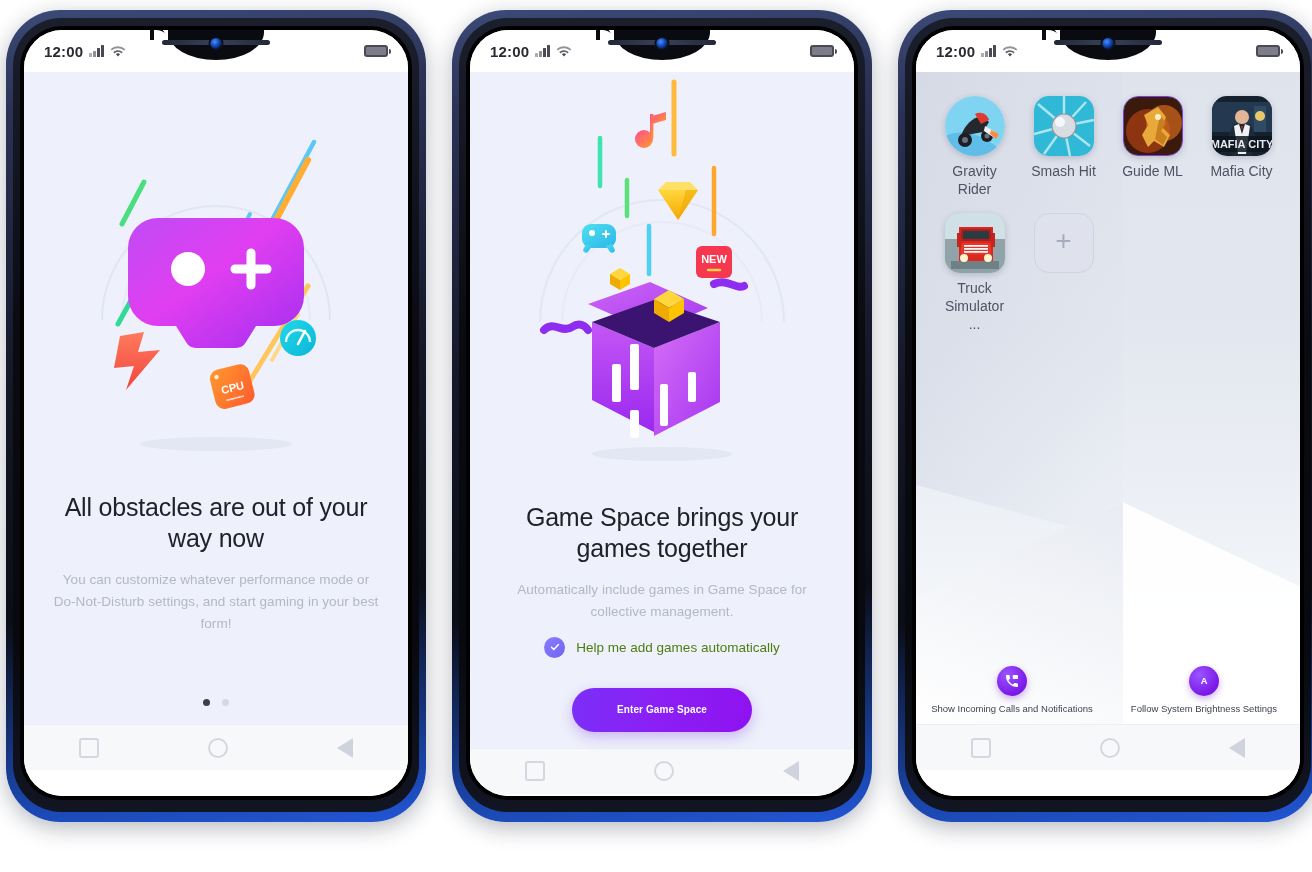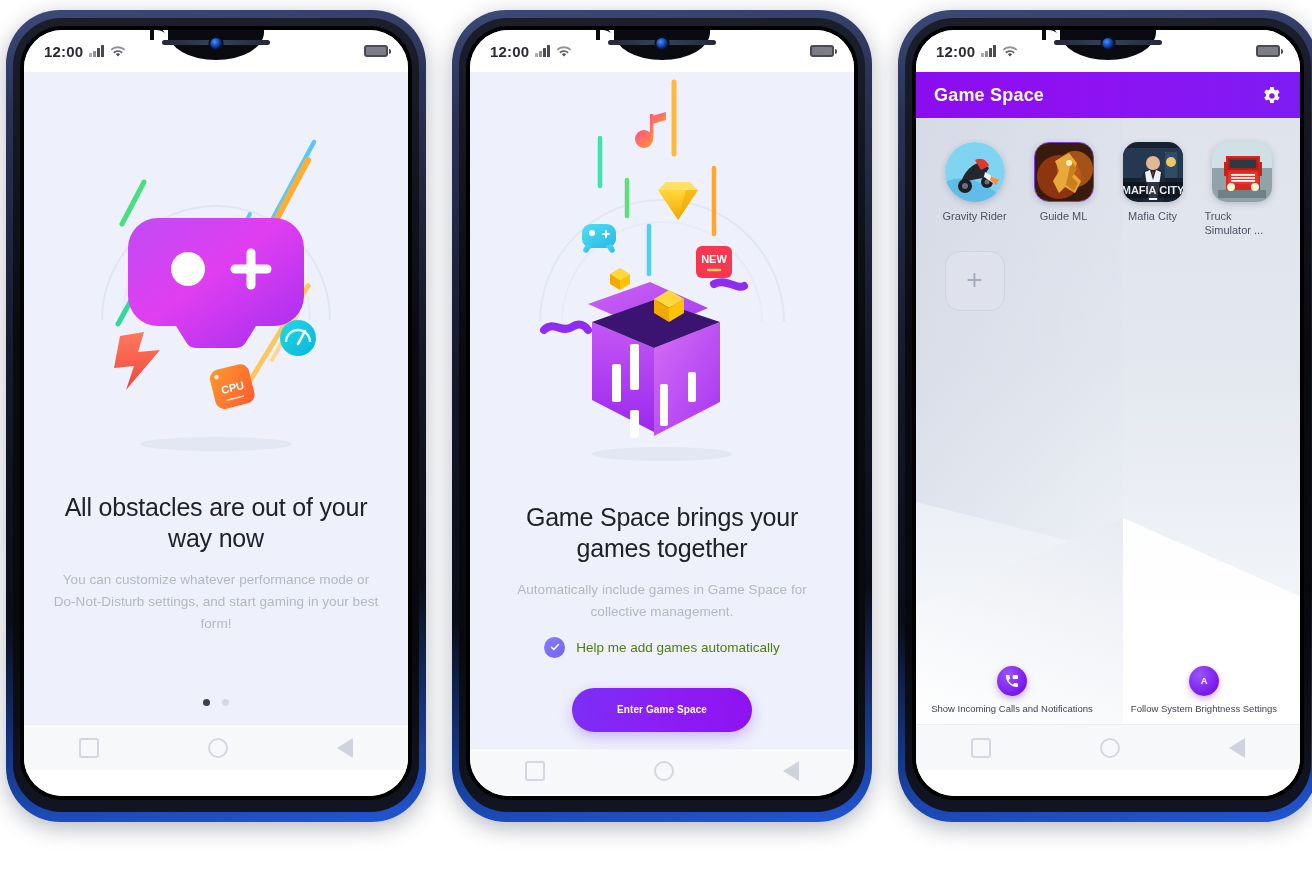--- a/index.html
+++ b/index.html
@@ -183,21 +183,21 @@
     position:relative; z-index:2; padding:24px 14px 0;
     display:grid; grid-template-columns:repeat(4,1fr); row-gap:14px;
   }
   .tile{ display:flex; flex-direction:column; align-items:center; cursor:pointer; }
   .ic{
     width:60px; height:60px; border-radius:15px; overflow:hidden;
     position:relative; box-shadow:0 2px 6px rgba(40,50,80,.22);
   }
   .ic.circle{ border-radius:50%; }
   .tile .lbl{
-    margin-top:7px; font-size:11px; color:#4e5364; text-align:left;
+    margin-top:7px; font-size:14px; color:#4e5364; text-align:center;
     line-height:1.28; max-width:74px;
   }
   .add-tile{
     width:60px; height:60px; border-radius:15px;
     background:#dfe2ec; border:1px solid #cfd3e2;
     display:flex; align-items:center; justify-content:center;
     cursor:pointer;
   }
   .add-tile span{ font-size:28px; color:#a8adbe; font-weight:300; line-height:1; margin-top:-3px; }
 
@@ -515,28 +515,20 @@
                   <path d="M12 4.8c3.6 0 6.9 1.4 9.3 3.6l1.7-2A15.7 15.7 0 0 0 12 2C7.7 2 3.8 3.6 1 6.4l1.7 2A13.3 13.3 0 0 1 12 4.8z" fill="#4a4a55" opacity=".6"></path>
                 </svg>
             </span>
           </div>
           <div class="sb-right">
             <span class="ic-batt"></span>
           </div>
         </div>
 
         <div class="gs-body">
-          <div class="gs-header">
-            <span class="gs-title">Game Space</span>
-            <span class="gs-gear">
-              <svg viewBox="0 0 24 24" fill="#fff">
-                  <path d="M19.4 13a7.8 7.8 0 0 0 0-2l2-1.6-2-3.4-2.4 1a7.6 7.6 0 0 0-1.7-1L15 3.4H11l-.3 2.6c-.6.2-1.2.6-1.7 1l-2.4-1-2 3.4L6.6 11a7.8 7.8 0 0 0 0 2l-2 1.6 2 3.4 2.4-1c.5.4 1.1.8 1.7 1l.3 2.6h4l.3-2.6c.6-.2 1.2-.6 1.7-1l2.4 1 2-3.4zM13 16a3 3 0 1 1 0-6 3 3 0 0 1 0 6z"></path>
-                </svg>
-            </span>
-          </div>
 
           <div class="gs-stage">
             <div class="room">
               <div class="wall-l"></div>
               <div class="floor"></div>
               <div class="floor-shade"></div>
             </div>
 
             <div class="grid">
 
@@ -551,20 +543,41 @@
                       <circle cx="20" cy="44" r="3" fill="#6a6f7d"></circle>
                     <circle cx="42" cy="40" r="6" fill="#1c1e24"></circle>
                       <circle cx="42" cy="40" r="2.5" fill="#6a6f7d"></circle>
                     <path d="M40 30l10 6-2 5-9-6z" fill="#f0f3f8"></path>
                     <path d="M46 34l8 4-3 5-6-5z" fill="#ff8a3d"></path>
                   </svg>
                 </div>
                 <div class="lbl">Gravity Rider</div>
               </div>
 
+              <div class="tile">
+                <div class="ic">
+                  <svg viewBox="0 0 60 60" width="60" height="60">
+                    <rect width="60" height="60" fill="#2fb9d6"></rect>
+                    <g stroke="#bdeaf5" stroke-width="2.4" opacity=".9">
+                      <line x1="30" y1="30" x2="30" y2="0"></line>
+                        <line x1="30" y1="30" x2="52" y2="6"></line>
+                      <line x1="30" y1="30" x2="60" y2="24"></line>
+                        <line x1="30" y1="30" x2="56" y2="50"></line>
+                      <line x1="30" y1="30" x2="36" y2="60"></line>
+                        <line x1="30" y1="30" x2="10" y2="58"></line>
+                      <line x1="30" y1="30" x2="0" y2="38"></line>
+                        <line x1="30" y1="30" x2="4" y2="8"></line>
+                    </g>
+                    <circle cx="30" cy="30" r="12" fill="#d8dde3"></circle>
+                    <circle cx="26" cy="26" r="5" fill="#f4f7fa"></circle>
+                    <circle cx="30" cy="30" r="12" fill="none" stroke="#8e979f" stroke-width="1.2"></circle>
+                  </svg>
+                </div>
+                <div class="lbl">Smash Hit</div>
+              </div>
 
 
               <div class="tile">
                 <div class="ic" style="border:1.5px solid #7a3de0">
                   <svg viewBox="0 0 60 60" width="60" height="60">
                     <rect width="60" height="60" fill="#3a1a0c"></rect>
                     <circle cx="24" cy="34" r="22" fill="#a33b12" opacity=".8"></circle>
                     <circle cx="40" cy="26" r="18" fill="#d46a1e" opacity=".7"></circle>
                     <path d="M34 10l8 10-4 10 8 8-6 12-10-6-6 6-6-12 6-10-4-10z" fill="#e8a93a"></path>
                     <path d="M36 18l6 8-5 8 6 6-4 8-8-6z" fill="#c97f1e"></path>

